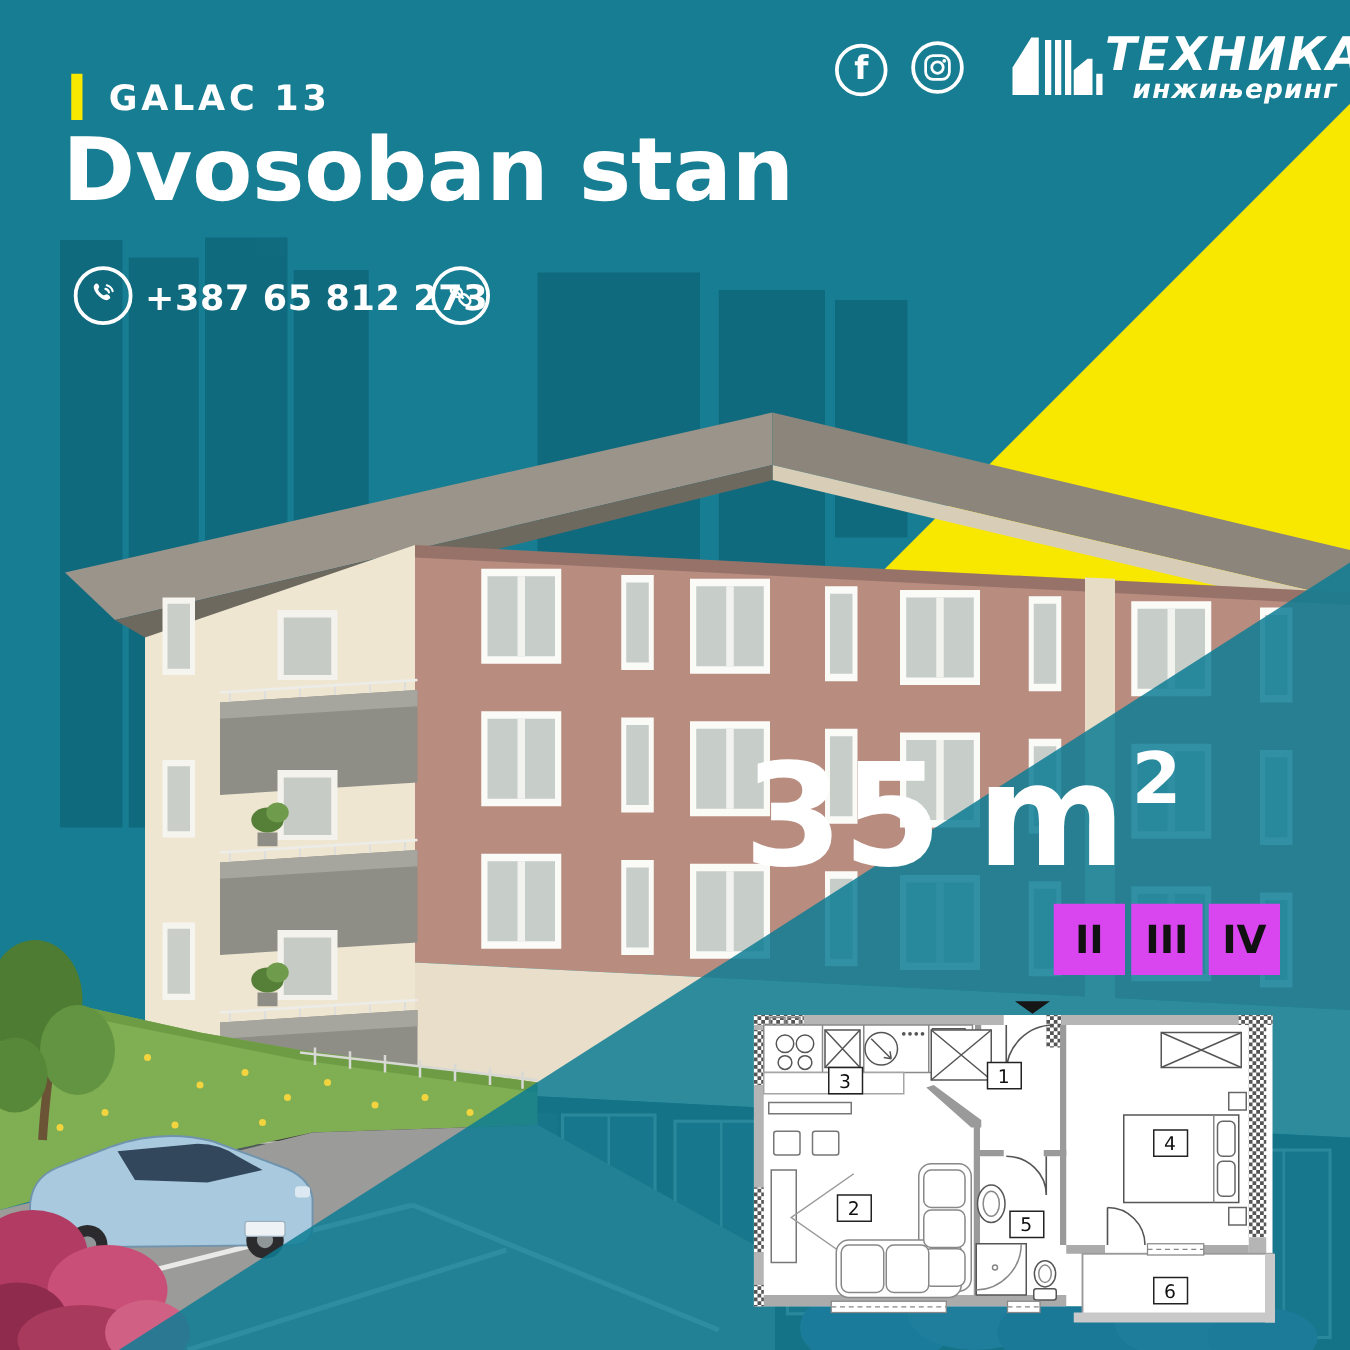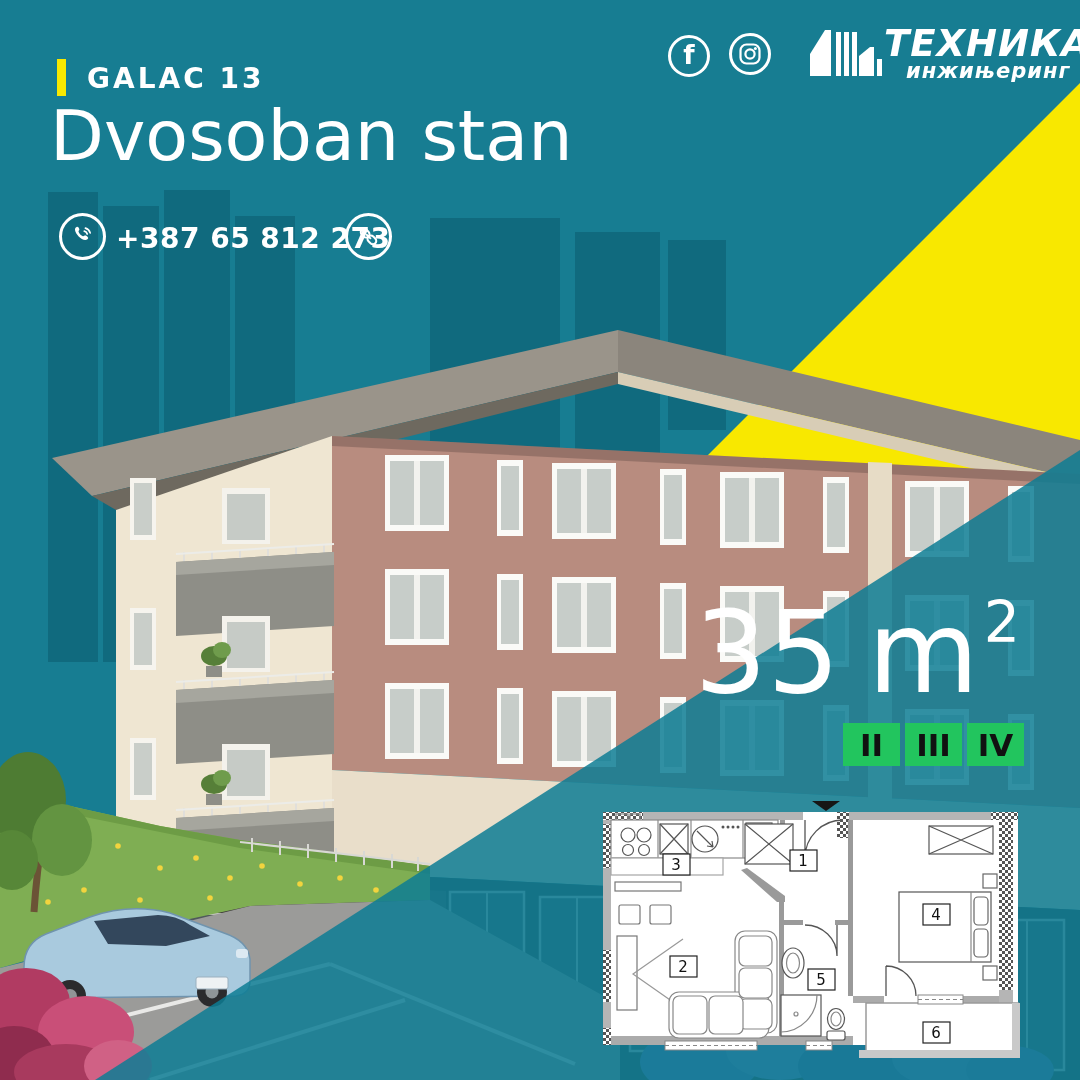--- a/index.html
+++ b/index.html
@@ -4,45 +4,45 @@
 <style>
   html,body{margin:0;padding:0;background:#0c0c0c;}
   .poster{position:relative;width:1080px;height:1080px;overflow:hidden;background:#177d92;
           font-family:"DejaVu Sans","Liberation Sans",sans-serif;color:#ffffff;}
   .poster svg{display:block;}
   .abs{position:absolute;}
   .scene{position:absolute;left:0;top:0;}
   
   .galac-bar{left:57px;top:59px;width:9px;height:37px;background:#f8e800;}
   .galac-label{left:87px;top:62px;font-size:28px;font-weight:700;letter-spacing:3px;}
-  .title{left:50px;top:100px;font-size:70px;font-weight:400;letter-spacing:0px;line-height:1.05;}
+  .title{left:50px;top:100px;font-size:70px;font-weight:700;letter-spacing:0px;line-height:1.05;}
   
   .icircle{width:41px;height:41px;border:3px solid #fff;border-radius:50%;
            display:flex;align-items:center;justify-content:center;}
   .phone-circle{left:59px;top:213px;}
   .link-circle{left:345px;top:213px;}
   .contact-text{top:222px;font-size:28px;font-weight:700;letter-spacing:0.5px;text-align:right;}
   .phone-text{left:116px;}
   .site-text{left:402px;}
   
   .social-circle{width:36px;height:36px;border:3px solid #fff;border-radius:50%;
                  display:flex;align-items:center;justify-content:center;}
   .fb{left:668px;top:35px;font-size:26px;font-weight:700;}
   .ig{left:729px;top:33px;}
   
   .brand-icon{left:806px;top:24px;}
   .brand-name{left:884px;top:22px;font-size:37px;font-weight:700;font-style:italic;letter-spacing:1px;}
   .brand-sub{left:906px;top:59px;font-size:21px;font-weight:700;font-style:italic;letter-spacing:1px;text-align:right;}
   
-  .area{left:520px;top:596px;width:500px;text-align:right;font-size:114px;font-weight:400;line-height:1;}
+  .area{left:520px;top:596px;width:500px;text-align:center;font-size:114px;font-weight:700;line-height:1;}
   .area .unit{margin-left:28px;}
   .area .sup{font-size:57px;position:relative;top:-50px;margin-left:5px;}
   
   .floors{left:843px;top:723px;display:flex;gap:5px;}
-  .floor-badge{width:57px;height:43px;background:#22c55e;color:#111;display:flex;
+  .floor-badge{width:57px;height:57px;background:#d946ef;color:#111;display:flex;
                align-items:center;justify-content:center;font-size:31px;font-weight:700;}
   
   .floorplan{left:603px;top:798px;}
   .fp-num{font-family:"DejaVu Sans","Liberation Sans",sans-serif;font-size:15px;fill:#111;}
 </style>
 </head>
 <body>
 
 <div class="poster">
 

